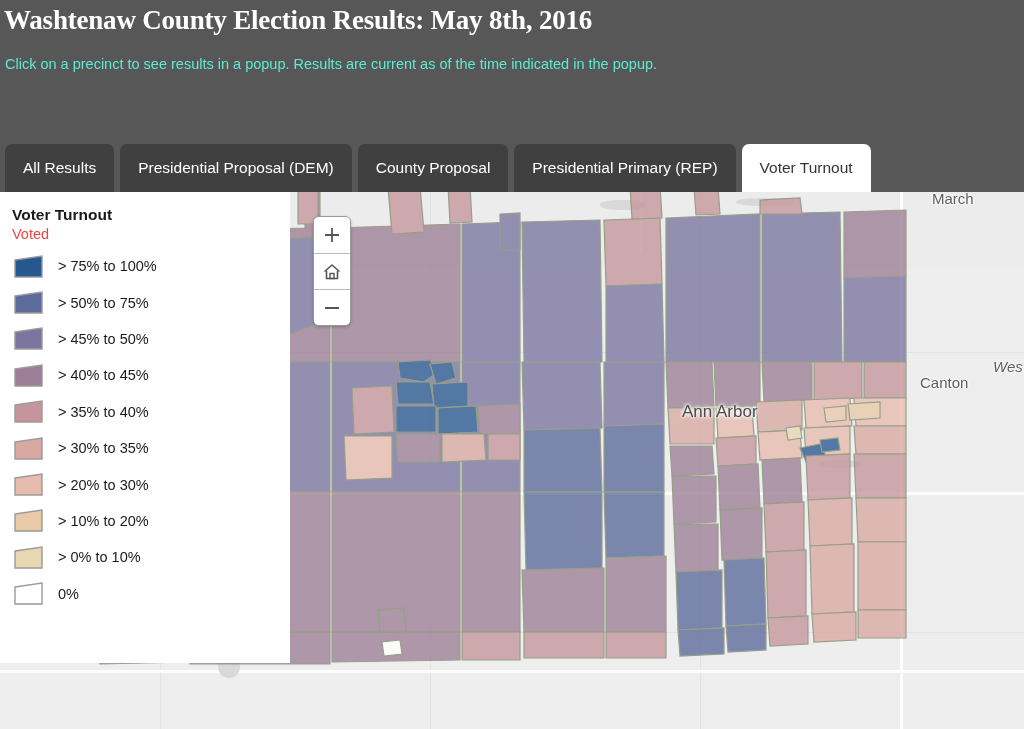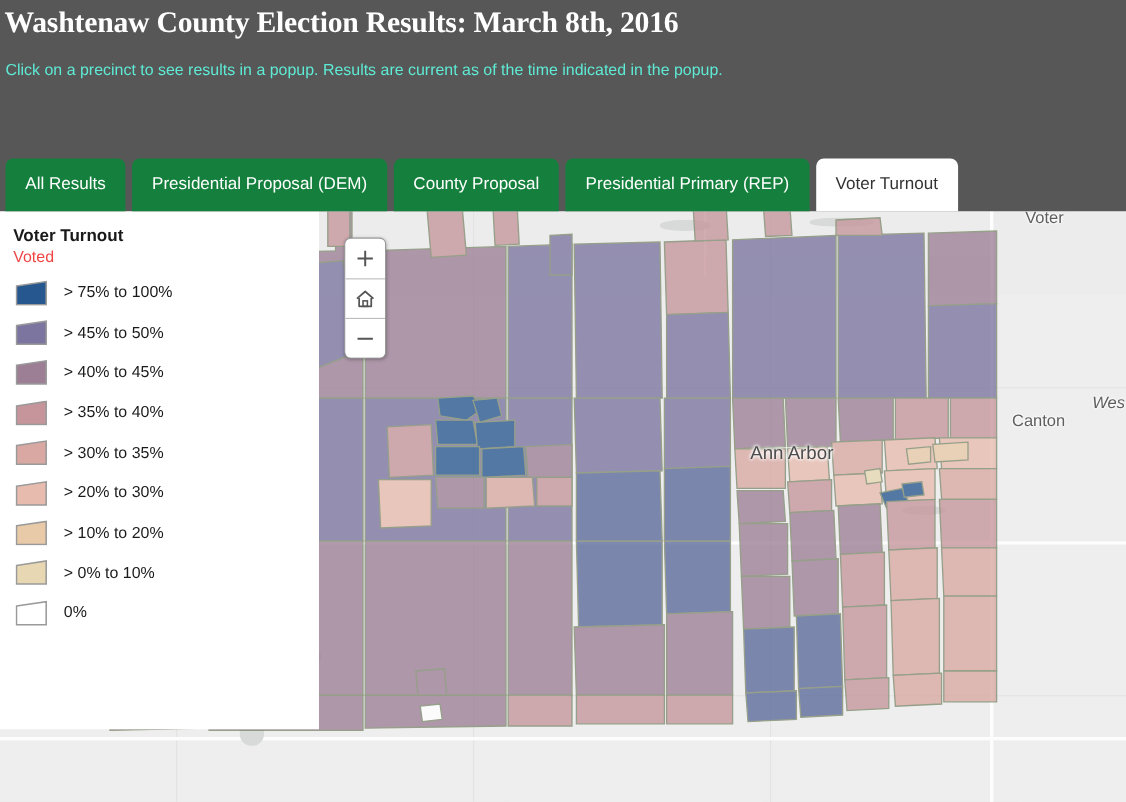--- a/index.html
+++ b/index.html
@@ -48,21 +48,21 @@
     left: 0; top: 144px;
     height: 48px;
     display: flex;
     align-items: flex-start;
     gap: 6px;
     padding-left: 5px;
     z-index: 45;
   }
   .tab {
     height: 48px;
-    background: #15803d;
+    background: #404040;
     color: #ffffff;
     border-radius: 7px 7px 0 0;
     display: flex;
     align-items: center;
     justify-content: center;
     padding: 0 18px;
     font-size: 15.5px;
     white-space: nowrap;
     cursor: pointer;
     line-height: 1;
@@ -327,21 +327,21 @@
         <polygon points="768,426 808,424 808,452 770,454" fill="#c5959b"></polygon>
         <polygon points="812,422 856,420 856,448 814,450" fill="#d9a8a2"></polygon>
         <polygon points="858,418 906,418 906,446 858,446" fill="#d9a8a2"></polygon>
 
         <polygon points="378,418 404,416 406,440 380,440" fill="#9c7f95"></polygon>
         <polygon points="382,450 400,448 402,462 384,464" fill="#ffffff"></polygon>
       </g>
     </svg>
 
     <div class="place-label" id="label-ann-arbor" style="left:682px; top:210px;">Ann Arbor</div>
-    <div class="place-label" style="left:932px; top:-2px;">Voter</div>
+    <div class="place-label" style="left:932px; top:-2px;">March</div>
     <div class="place-label" style="left:920px; top:182px;">Canton</div>
     <div class="place-label" style="left:993px; top:166px;font-style:italic;">Wes</div>
 
     <div id="zoom-widget" style="top:24px;">
       <div class="zoom-btn">
         <svg width="18" height="18" viewBox="0 0 18 18">
           <path d="M9 2 L9 16 M2 9 L16 9" stroke="#555" stroke-width="1.8" fill="none"></path>
         </svg>
       </div>
       <div class="zoom-btn">
@@ -367,20 +367,28 @@
           <div class="legend-swatch">
             <svg width="32" height="23" viewBox="0 0 32 23">
               <polygon points="1,5 28,1 28,22 1,22" fill="#27578f" stroke="#9a9a9a" stroke-width="1.4"></polygon>
             </svg>
           </div>
           <div class="legend-label">&gt; 75% to 100%</div>
         </div>
         <div class="legend-row">
           <div class="legend-swatch">
             <svg width="32" height="23" viewBox="0 0 32 23">
+              <polygon points="1,5 28,1 28,22 1,22" fill="#5c6a9c" stroke="#9a9a9a" stroke-width="1.4"></polygon>
+            </svg>
+          </div>
+          <div class="legend-label">&gt; 50% to 75%</div>
+        </div>
+        <div class="legend-row">
+          <div class="legend-swatch">
+            <svg width="32" height="23" viewBox="0 0 32 23">
               <polygon points="1,5 28,1 28,22 1,22" fill="#7b75a0" stroke="#9a9a9a" stroke-width="1.4"></polygon>
             </svg>
           </div>
           <div class="legend-label">&gt; 45% to 50%</div>
         </div>
         <div class="legend-row">
           <div class="legend-swatch">
             <svg width="32" height="23" viewBox="0 0 32 23">
               <polygon points="1,5 28,1 28,22 1,22" fill="#9c7f95" stroke="#9a9a9a" stroke-width="1.4"></polygon>
             </svg>
@@ -432,21 +440,21 @@
             <svg width="32" height="23" viewBox="0 0 32 23">
               <polygon points="1,5 28,1 28,22 1,22" fill="#ffffff" stroke="#9a9a9a" stroke-width="1.4"></polygon>
             </svg>
           </div>
           <div class="legend-label">0%</div>
         </div>
       </div>
   </div>
 
   <div id="header">
-    <div id="page-title">Washtenaw County Election Results: March 8th, 2016</div>
+    <div id="page-title">Washtenaw County Election Results: May 8th, 2016</div>
     <div id="page-subtitle">Click on a precinct to see results in a popup. Results are current as of the time indicated in the popup.</div>
   </div>
 
   <div id="tabs">
       <div class="tab">All Results</div>
       <div class="tab">Presidential Proposal (DEM)</div>
       <div class="tab">County Proposal</div>
       <div class="tab">Presidential Primary (REP)</div>
       <div class="tab active">Voter Turnout</div>
     </div>

